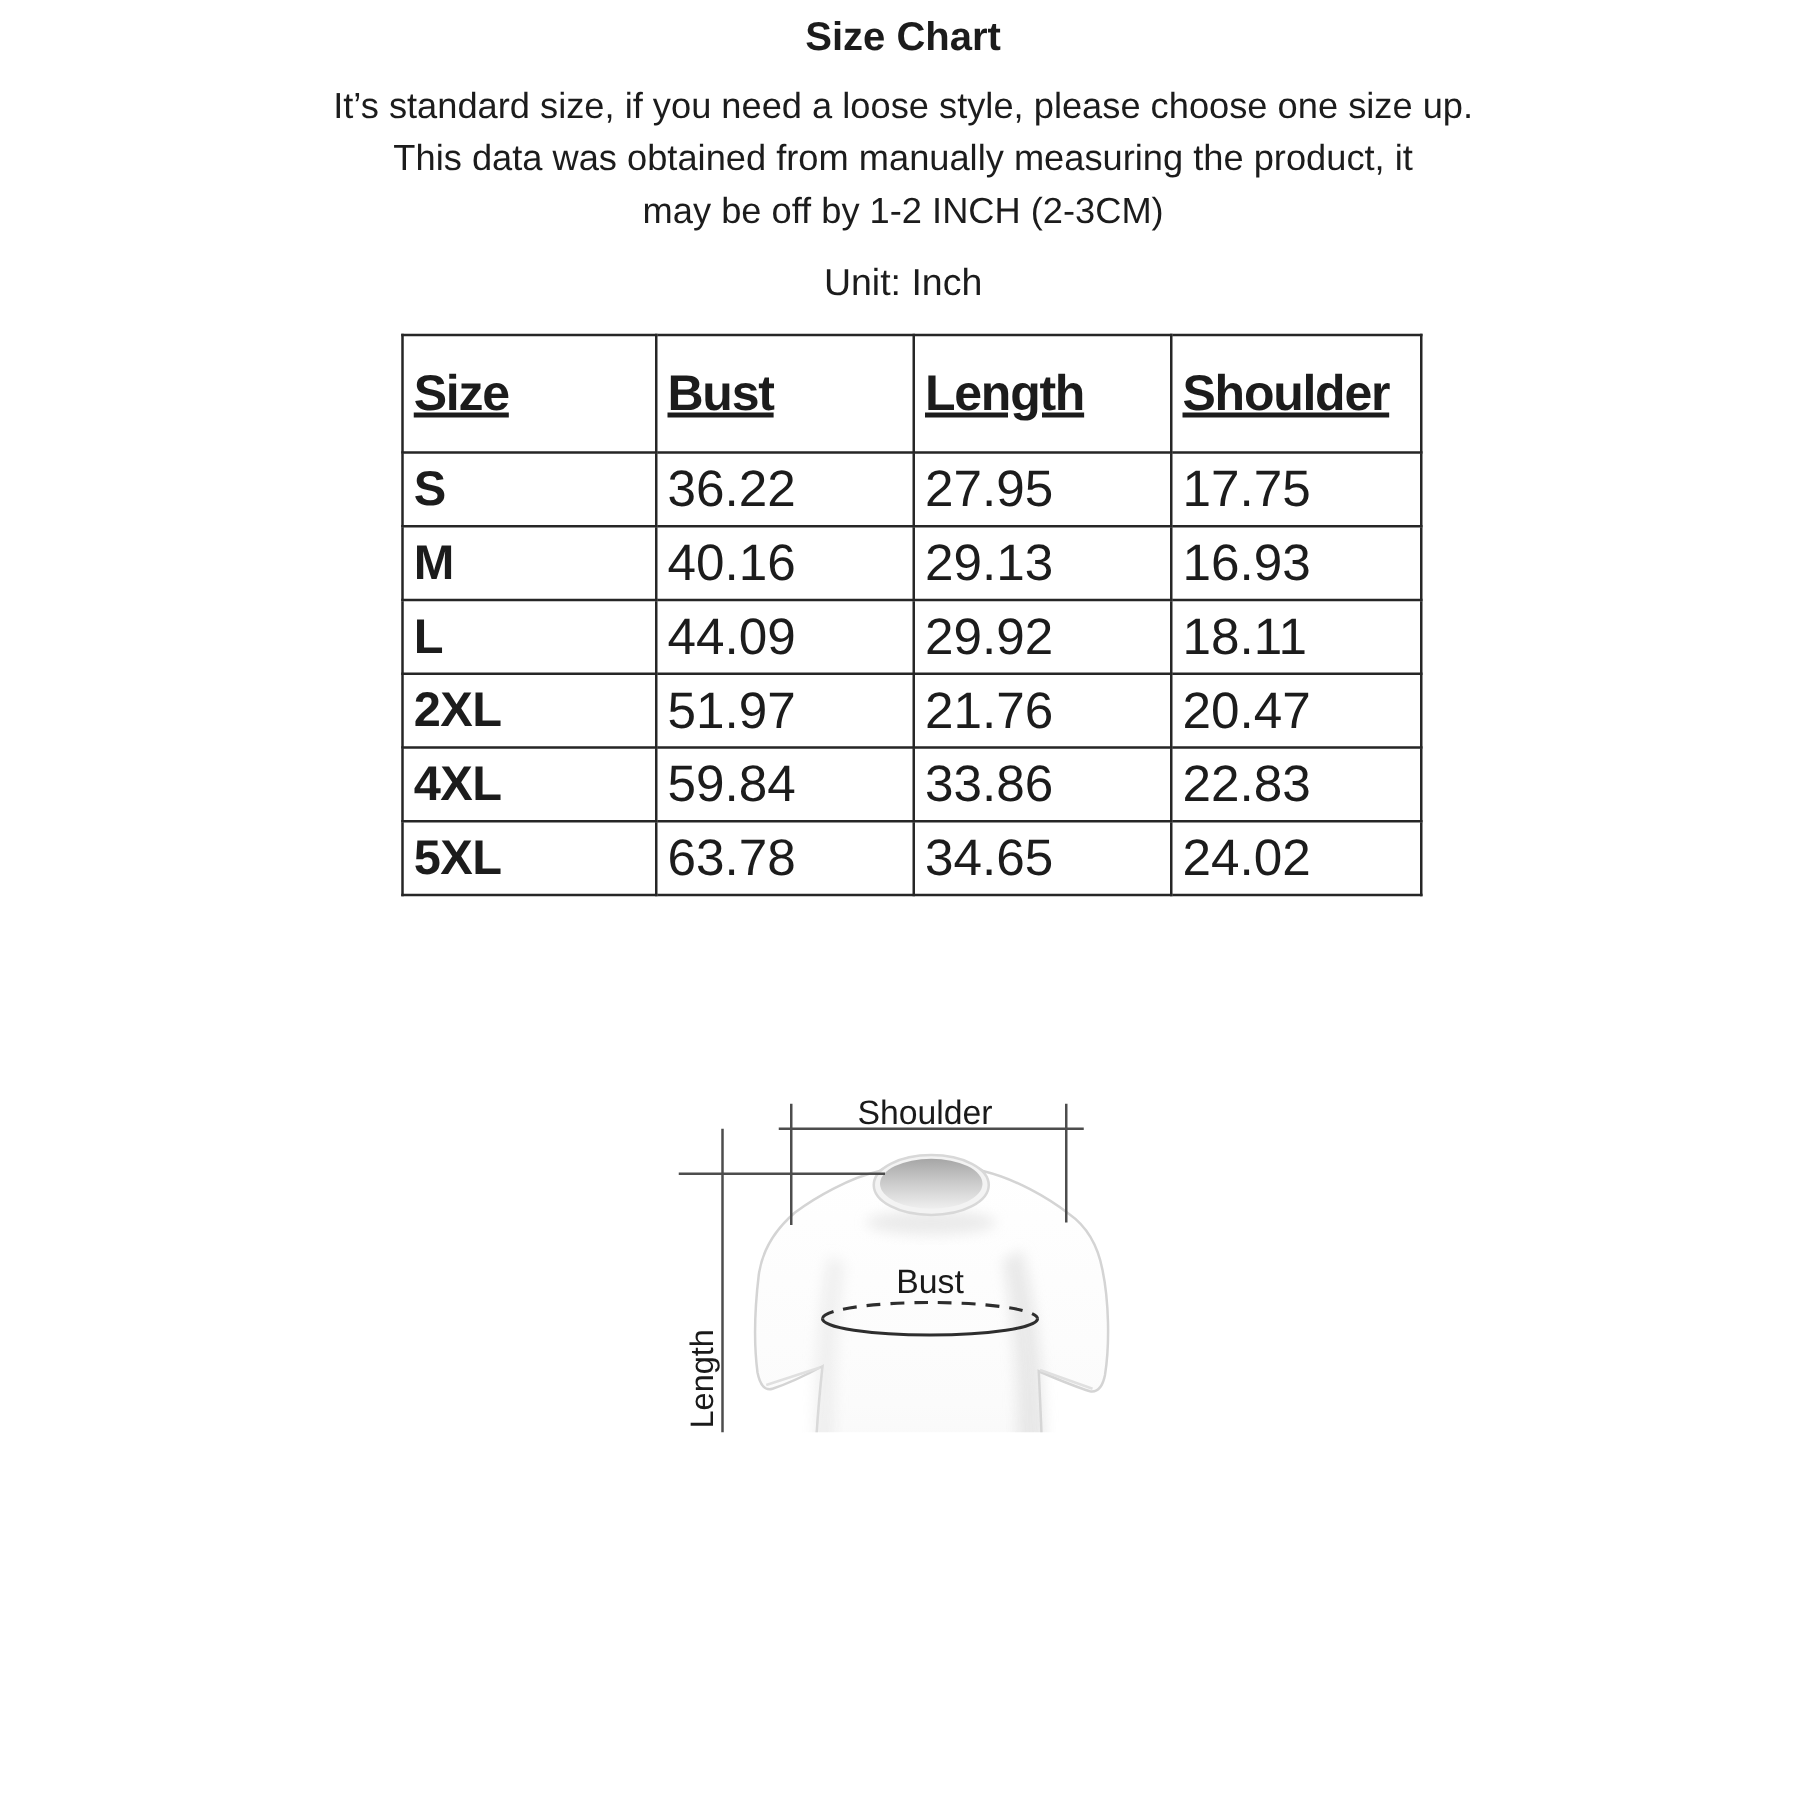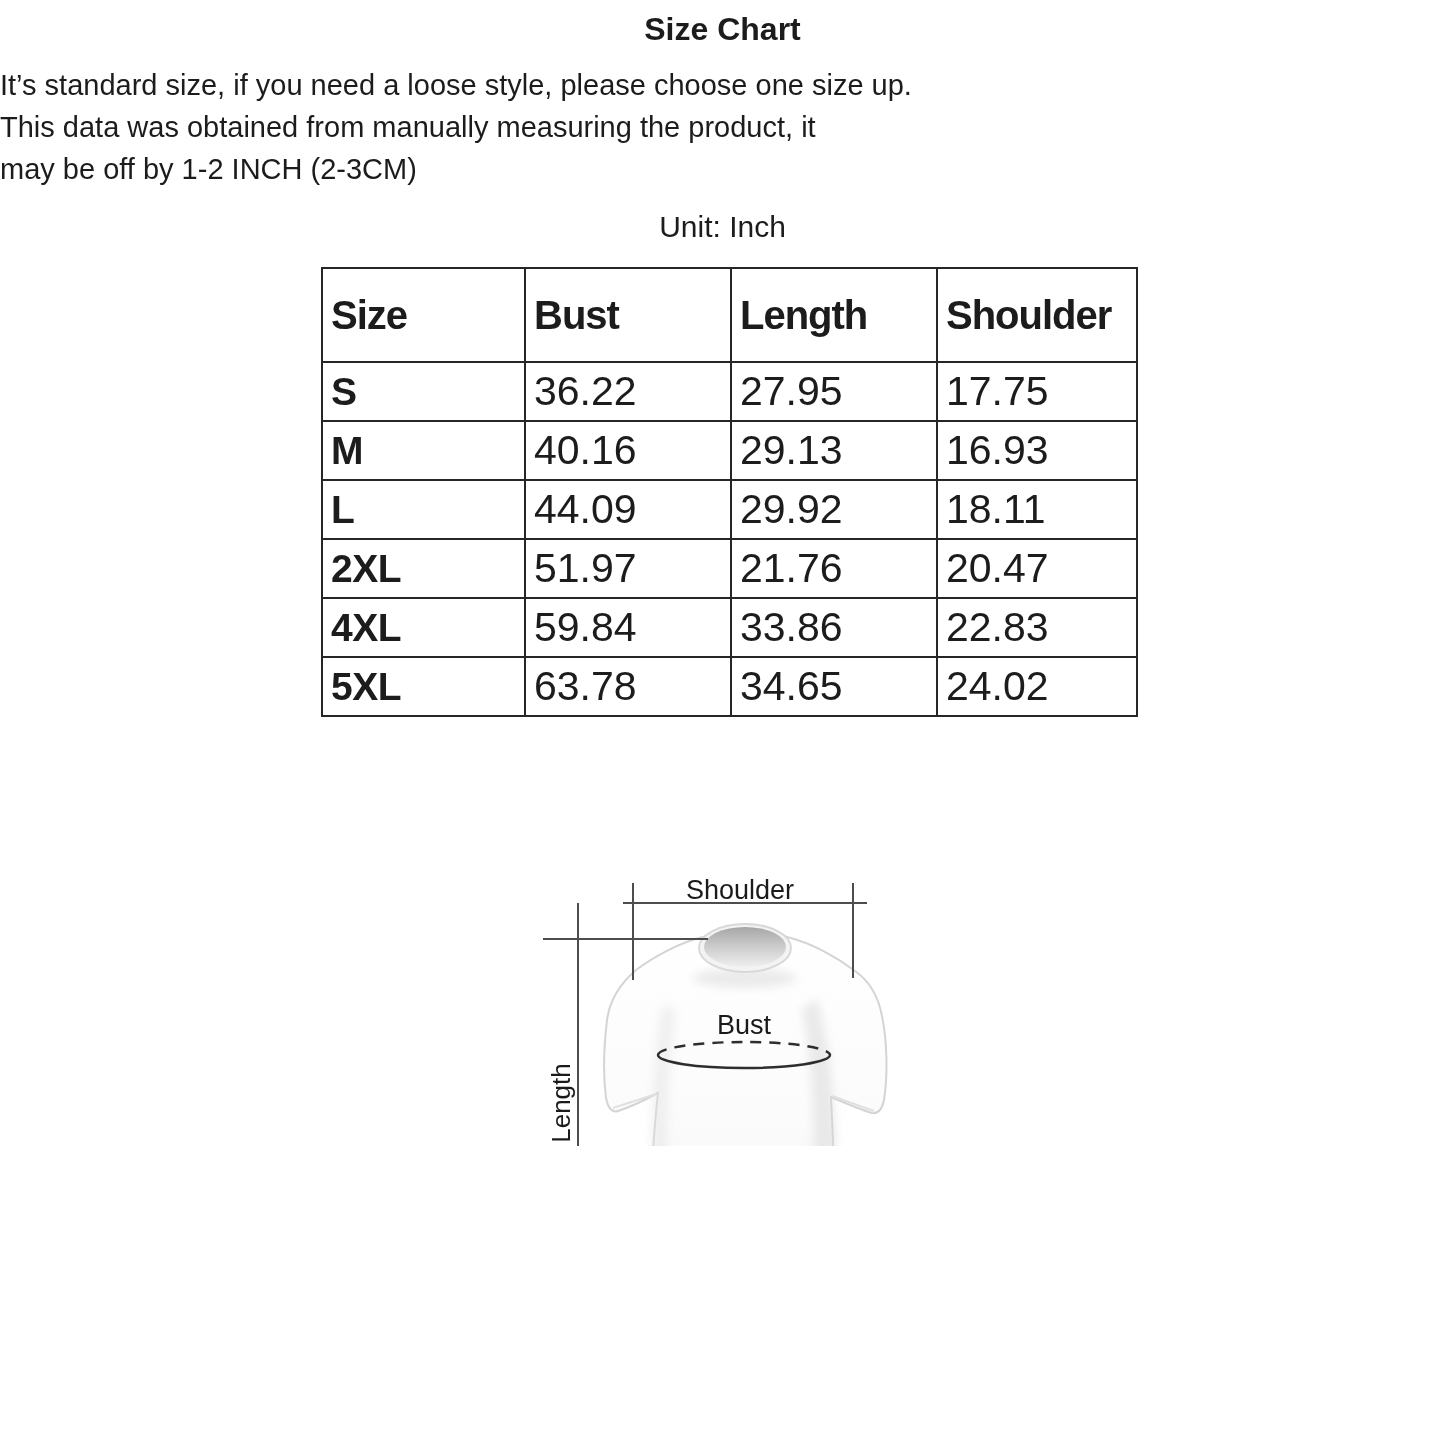--- a/index.html
+++ b/index.html
@@ -16,21 +16,21 @@
     position: absolute;
     top: 11px; left: 0; width: 100%;
     text-align: center;
     font-size: 32px;
     font-weight: 700;
     letter-spacing: 0px;
   }
   .intro {
     position: absolute;
     top: 64px; left: 0; width: 100%;
-    text-align: left;
+    text-align: center;
     font-size: 29px;
     line-height: 42px;
     font-weight: 400;
   }
   .unit {
     position: absolute;
     top: 210px; left: 0; width: 100%;
     text-align: center;
     font-size: 30px;
     font-weight: 400;
@@ -50,20 +50,21 @@
     text-align: left;
     overflow: hidden;
     white-space: nowrap;
   }
   .size-table th {
     height: 92px;
     font-size: 40px;
     font-weight: 700;
     letter-spacing: -1px;
     line-height: 1;
+    text-decoration: underline;
   }
   .size-table td {
     height: 57px;
     font-size: 41px;
     font-weight: 400;
     line-height: 1;
   }
   .size-table td.size-col {
     font-weight: 700;
     font-size: 39px;

